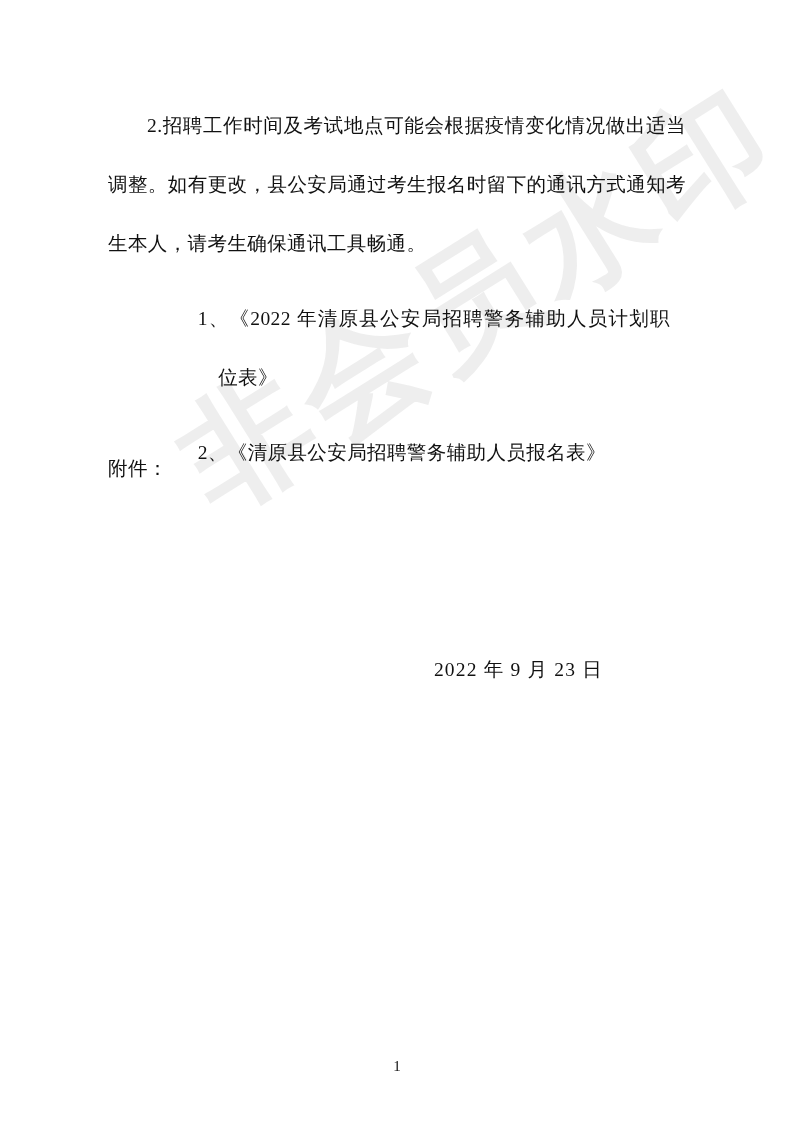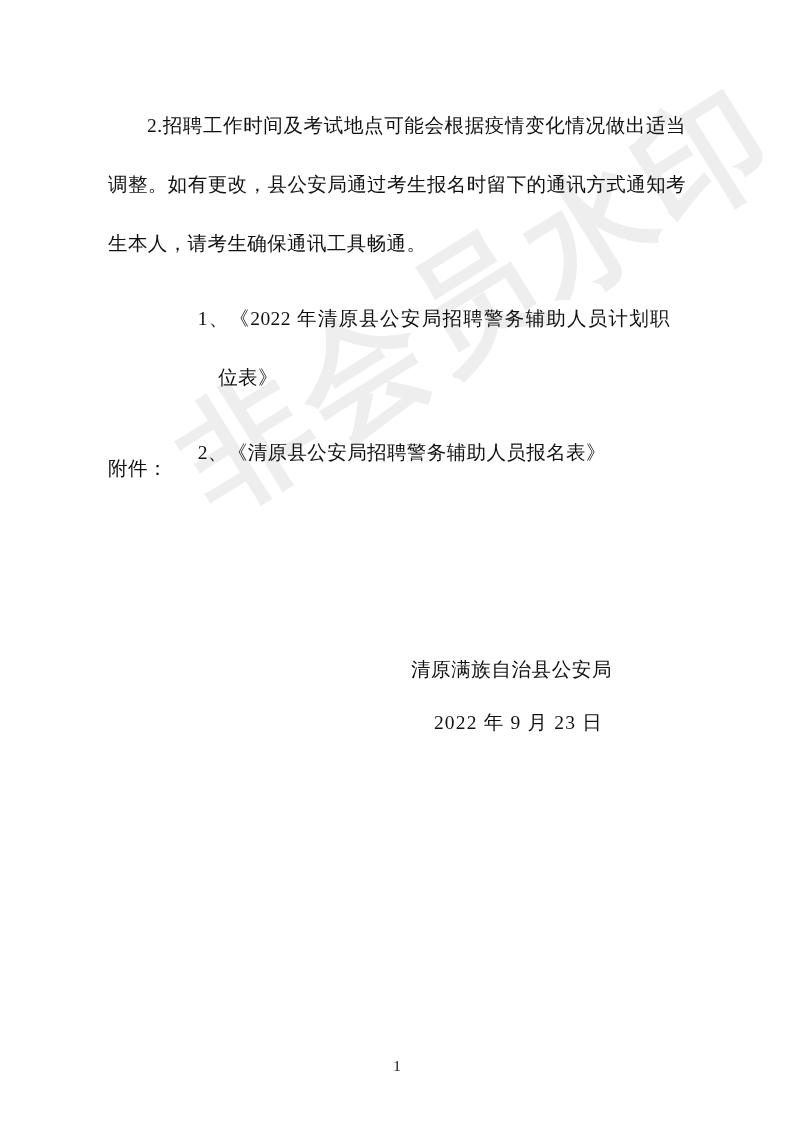--- a/index.html
+++ b/index.html
@@ -135,19 +135,18 @@
       <div class="attach-label">附件：</div>
       <div class="attach-items">
         <p class="attach-item hang">1、《2022 年清原县公安局招聘警务辅助人员计划职位表》</p>
         <p class="attach-item hang">2、《清原县公安局招聘警务辅助人员报名表》</p>
       </div>
     </div>
 
   </div>
 
   <div class="signature">
-    <p class="sig-line">清原满族自治县公安局</p>
     <p class="sig-date">2022 年 9 月 23 日</p>
   </div>
 
   <div class="page-number">1</div>
 
 </div>
 
 </body></html>

